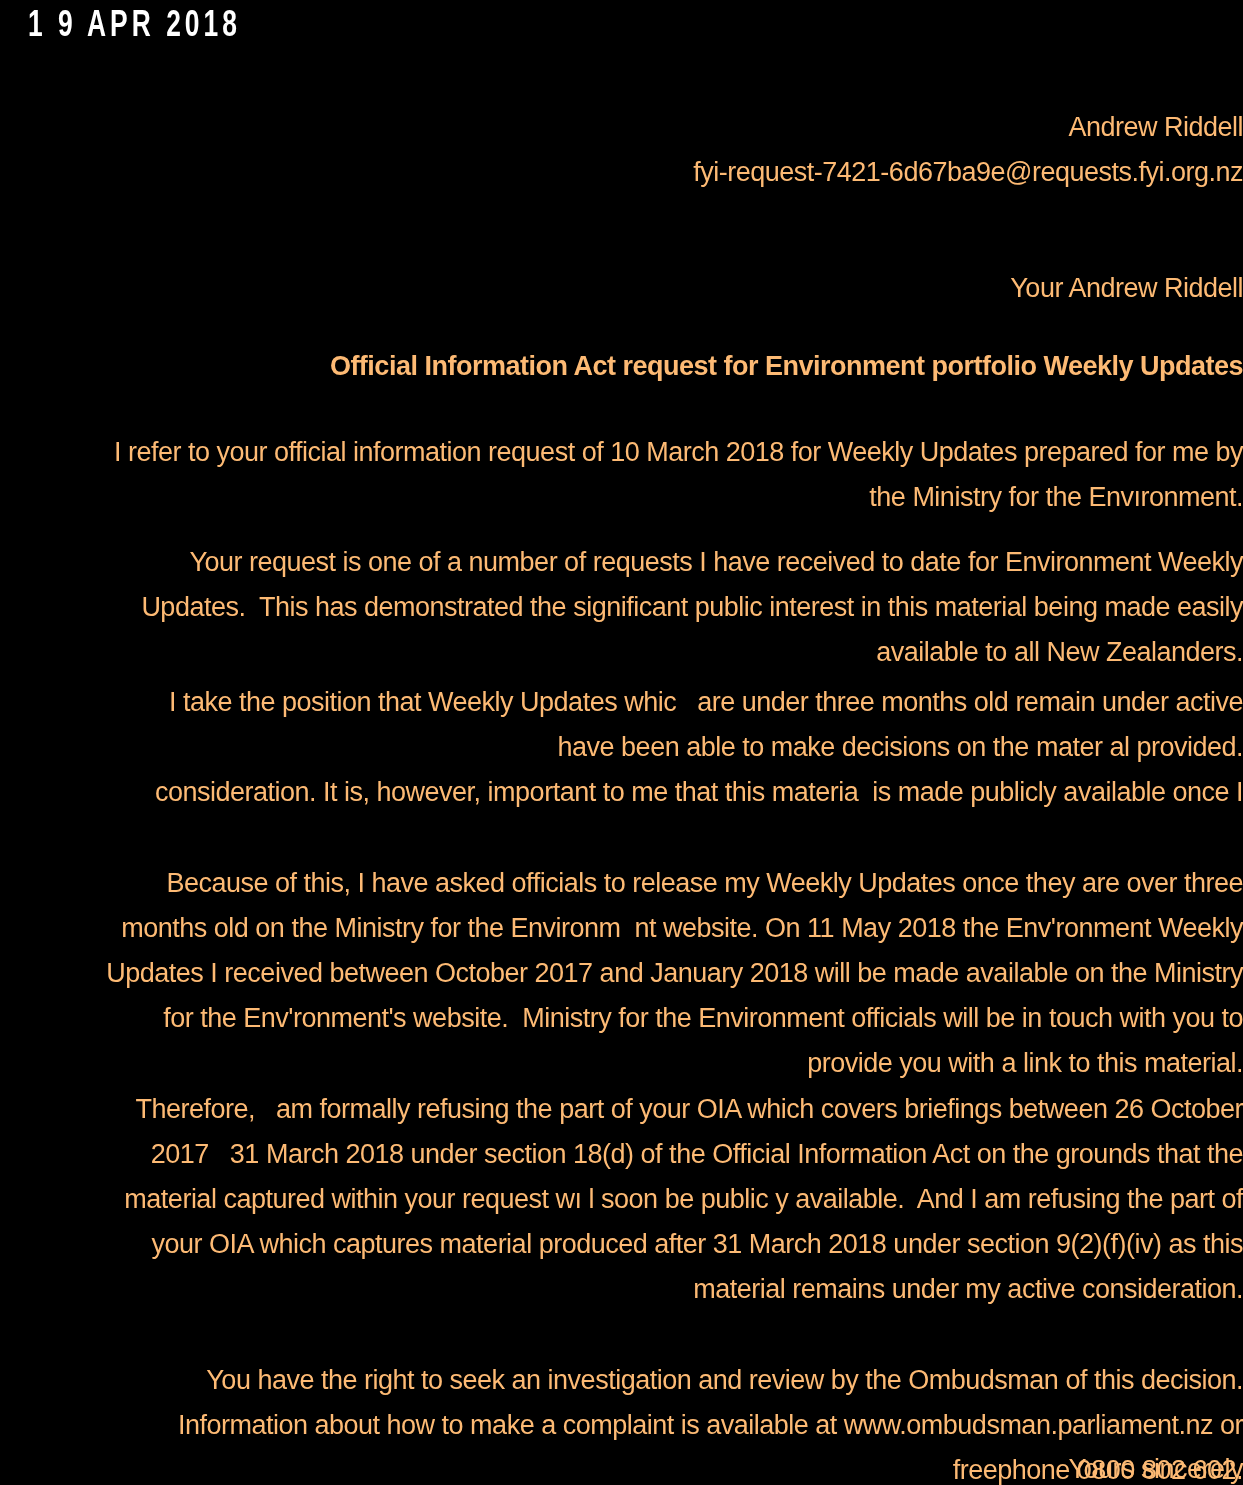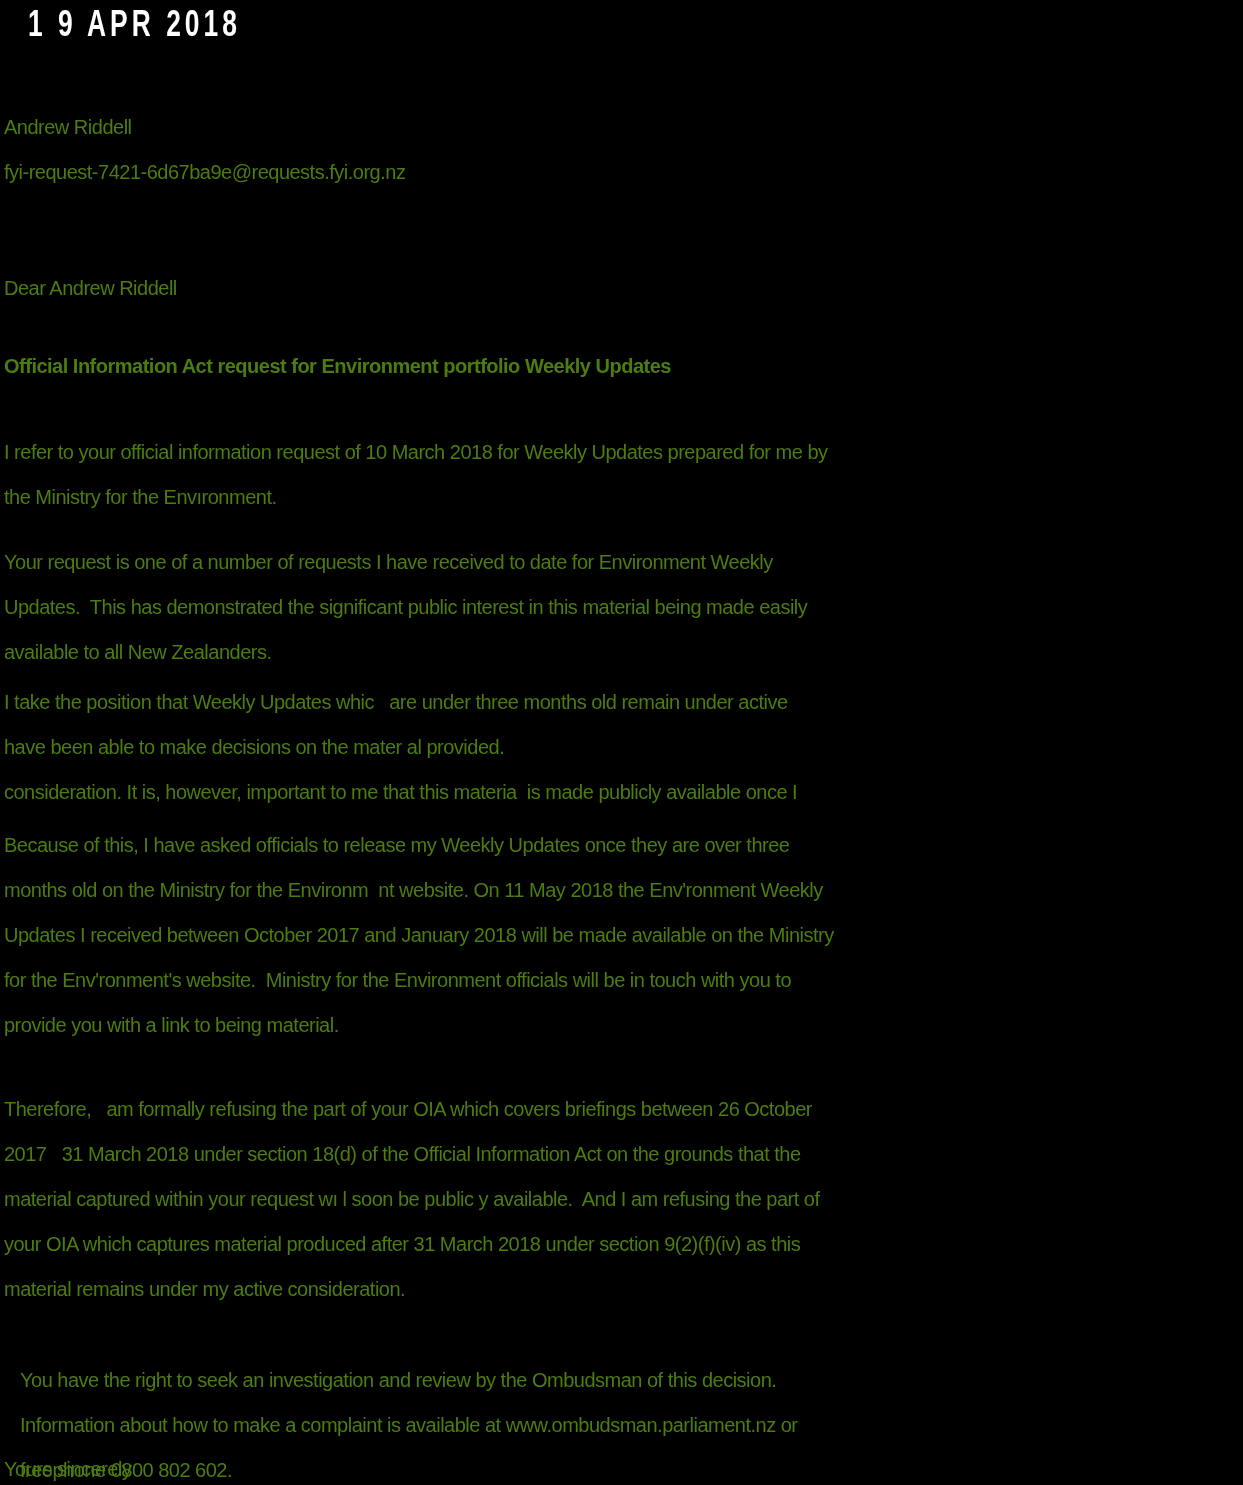--- a/index.html
+++ b/index.html
@@ -31,55 +31,56 @@
     transform: scaleX(0.80) scaleY(1.12);
     transform-origin: 0 0;
     color: #ffffff;
   }
   .block {
     position: absolute;
     left: 4px;
     right: 0;
   }
   .line {
-    font-size: 20px;
+    font-size: 27px;
     line-height: 45px;
     letter-spacing: -0.5px;
     white-space: pre;
-    color: #4d7c0f;
+    color: #fdba74;
+    text-align: right;
   }
   .bold .line, .line.bold {
     font-weight: 700;
   }
   
   .recipient   { top: 105px; }
   .salutation  { top: 266px; }
   .subject     { top: 344px; }
   .para-1      { top: 430px; }
   .para-2      { top: 540px; }
   .para-3      { top: 680px; }
-  .para-4      { top: 823px; }
+  .para-4      { top: 861px; }
   .para-5      { top: 1067px; margin-top: 20px; }
   .para-6      { top: 1358px; margin-left: 16px; }
   .closing     { top: 1447px; }
 </style>
 </head>
 <body>
 
 <div class="page">
 
   <div class="stamp">1 9 APR 2018</div>
 
   <div class="block recipient">
     <div class="line">Andrew Riddell</div>
     <div class="line">fyi-request-7421-6d67ba9e@requests.fyi.org.nz</div>
   </div>
 
   <div class="block salutation">
-    <div class="line">Dear Andrew Riddell</div>
+    <div class="line">Your Andrew Riddell</div>
   </div>
 
   <div class="block subject">
     <div class="line bold">Official Information Act request for Environment portfolio Weekly Updates</div>
   </div>
 
   <div class="block para-1">
     <div class="line">I refer to your official information request of 10 March 2018 for Weekly Updates prepared for me by</div>
     <div class="line">the Ministry for the Envıronment.</div>
   </div>
@@ -94,21 +95,21 @@
     <div class="line">I take the position that Weekly Updates whic   are under three months old remain under active</div>
     <div class="line">have been able to make decisions on the mater al provided.</div>
     <div class="line">consideration. It is, however, important to me that this materia  is made publicly available once I</div>
   </div>
 
   <div class="block para-4">
     <div class="line">Because of this, I have asked officials to release my Weekly Updates once they are over three</div>
     <div class="line">months old on the Ministry for the Environm  nt website. On 11 May 2018 the Env'ronment Weekly</div>
     <div class="line">Updates I received between October 2017 and January 2018 will be made available on the Ministry</div>
     <div class="line">for the Env'ronment's website.  Ministry for the Environment officials will be in touch with you to</div>
-    <div class="line">provide you with a link to being material.</div>
+    <div class="line">provide you with a link to this material.</div>
   </div>
 
   <div class="block para-5">
     <div class="line">Therefore,   am formally refusing the part of your OIA which covers briefings between 26 October</div>
     <div class="line">2017   31 March 2018 under section 18(d) of the Official Information Act on the grounds that the</div>
     <div class="line">material captured within your request wı l soon be public y available.  And I am refusing the part of</div>
     <div class="line">your OIA which captures material produced after 31 March 2018 under section 9(2)(f)(iv) as this</div>
     <div class="line">material remains under my active consideration.</div>
   </div>
 

